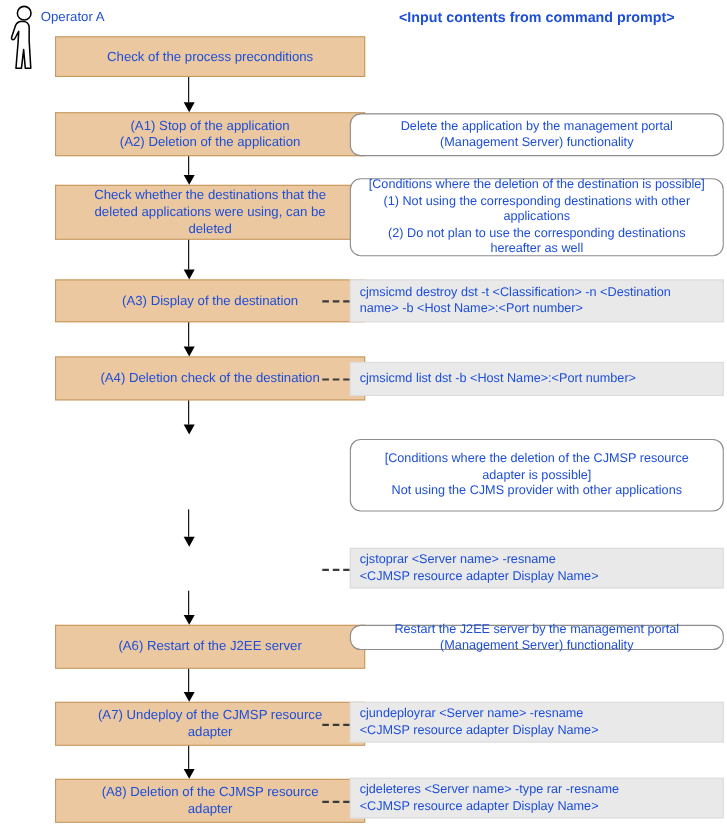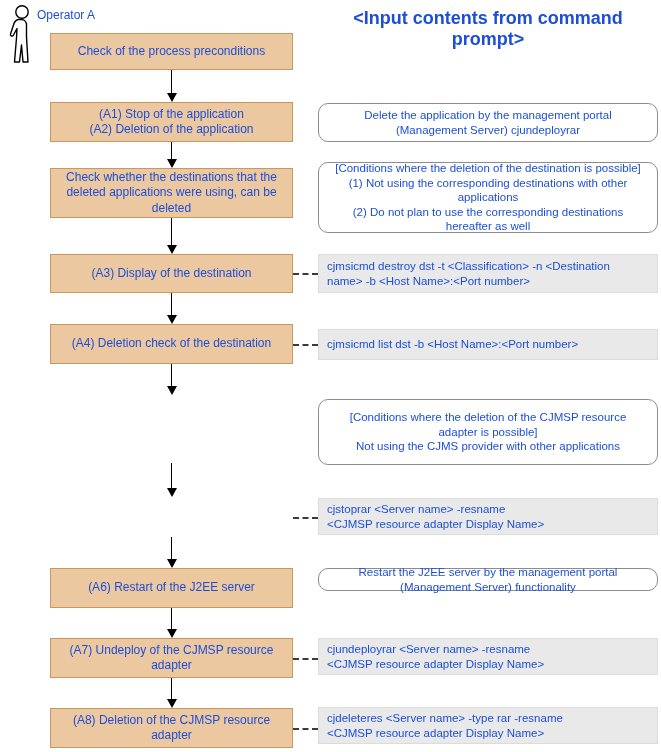--- a/index.html
+++ b/index.html
@@ -1,21 +1,21 @@
 <!DOCTYPE html>
 <html><head>
 <meta charset="utf-8">
 <style>
   html,body{margin:0;padding:0;background:#fff;}
   #canvas{
     position:relative;width:661px;height:752px;background:#fff;overflow:hidden;
     font-family:"Liberation Sans","DejaVu Sans",sans-serif;color:#1d4ed8;
   }
   .flow-box{
-    position:absolute;left:50px;width:243px;box-sizing:border-box;
+    position:absolute;left:50px;width:282px;box-sizing:border-box;
     background:#ecc8a1;border:1px solid #c8995f;
     display:flex;align-items:center;justify-content:center;text-align:center;
     font-size:12px;line-height:1.28;white-space:pre-line;padding:2px 6px;
   }
   .note-box{
     position:absolute;left:318px;width:340px;box-sizing:border-box;
     background:#ffffff;border:1px solid #8c8c8c;border-radius:10px;
     display:flex;align-items:center;justify-content:center;text-align:center;
     font-size:11.5px;line-height:1.26;white-space:pre-line;padding:2px 6px;
   }
@@ -28,21 +28,21 @@
   .arrow{position:absolute;width:1px;background:#000;}
   .arrow::after{
     content:"";position:absolute;left:-4.5px;bottom:-9px;width:0;height:0;
     border-left:5px solid transparent;border-right:5px solid transparent;
     border-top:9px solid #000;
   }
   .dash{position:absolute;width:25px;height:0;border-top:2px dashed #3a3a3a;}
   .operator-label{position:absolute;left:37px;top:8px;font-size:12px;}
   .column-title{
     position:absolute;left:318px;top:8px;width:340px;text-align:center;
-    font-size:18px;font-weight:bold;
+    font-size:13px;font-weight:bold;
   }
   .operator-figure{position:absolute;left:6px;top:4px;}
 </style>
 </head>
 <body>
 
 <div id="canvas">
 
   <svg class="operator-figure" width="32" height="64" viewBox="0 0 32 64">
     <circle cx="16" cy="8" r="6.2" fill="#fff" stroke="#000" stroke-width="1.4"></circle>
@@ -75,21 +75,21 @@
   <div class="arrow" style="left:171px;top:608px;height:21px"></div>
   <div class="arrow" style="left:171px;top:678px;height:21px"></div>
 
   <div class="dash" style="left:293px;top:273px"></div>
   <div class="dash" style="left:293px;top:344px"></div>
   <div class="dash" style="left:293px;top:517px"></div>
   <div class="dash" style="left:293px;top:658px"></div>
   <div class="dash" style="left:293px;top:728px"></div>
 
   <div class="note-box" style="top:103px;height:39px"><span>Delete the application by the management portal
-(Management Server) cjundeployrar</span></div>
+(Management Server) functionality</span></div>
   <div class="note-box" style="top:162px;height:71px"><span>[Conditions where the deletion of the destination is possible]
 (1) Not using the corresponding destinations with other
 applications
 (2) Do not plan to use the corresponding destinations
 hereafter as well</span></div>
   <div class="note-box" style="top:399px;height:66px"><span>[Conditions where the deletion of the CJMSP resource
 adapter is possible]
 Not using the CJMS provider with other applications</span></div>
   <div class="note-box" style="top:568px;height:23px"><span>Restart the J2EE server by the management portal
 (Management Server) functionality</span></div>

